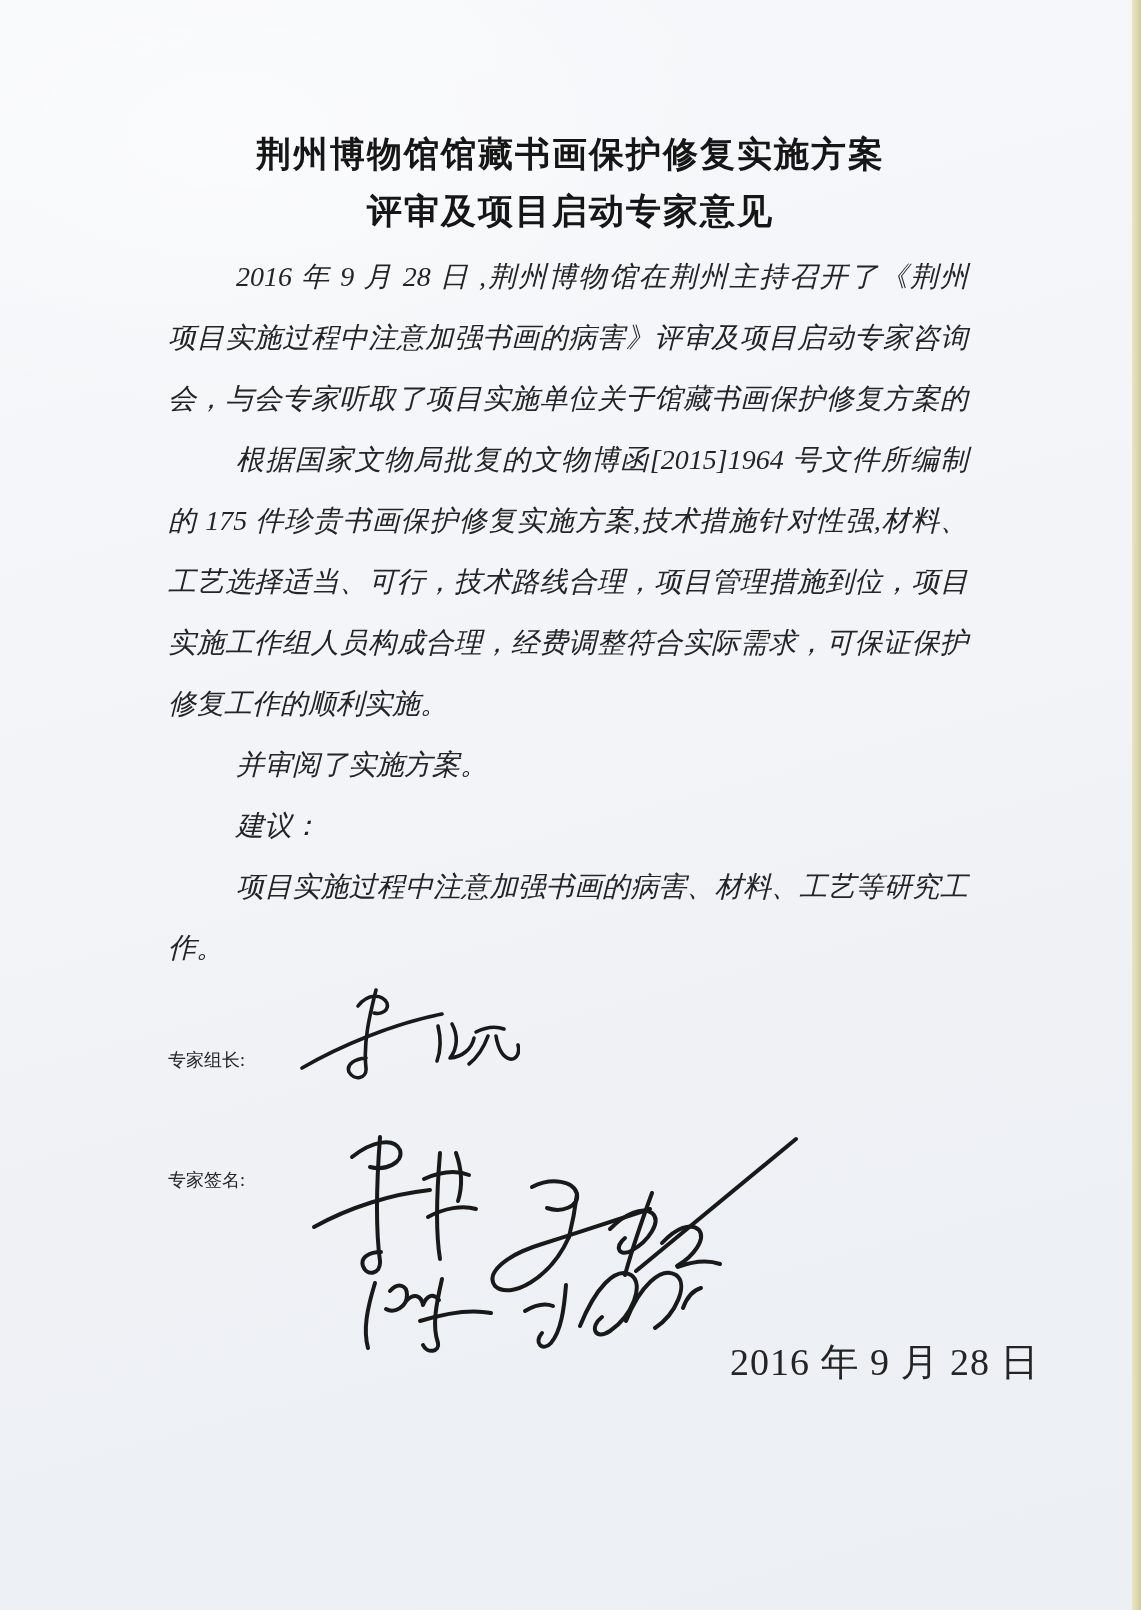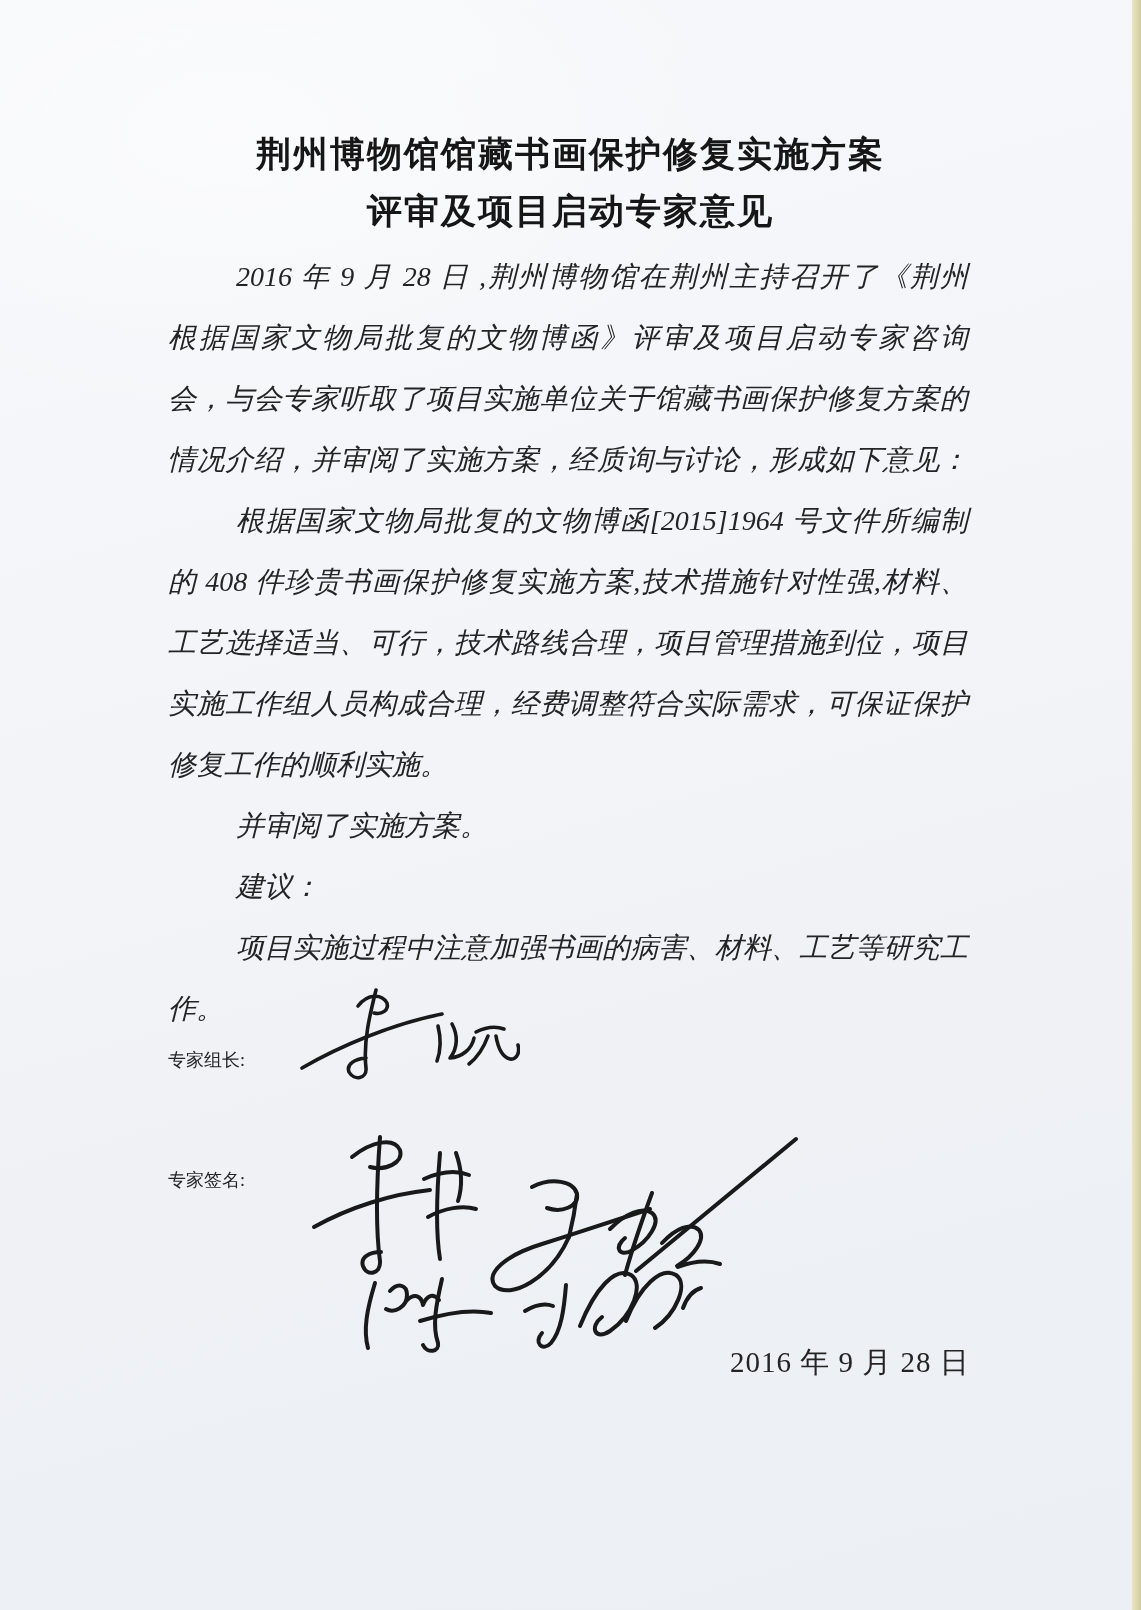--- a/index.html
+++ b/index.html
@@ -77,43 +77,42 @@
     stroke-linecap: round;
     stroke-linejoin: round;
   }
   .sig-leader { left: 290px; top: 980px; }
   .sig-experts { left: 280px; top: 1095px; }
 
   .doc-date {
     position: absolute;
     left: 730px;
     top: 1340px;
-    font-size: 29px;
+    font-size: 38px;
     line-height: 44px;
     color: #242424;
     letter-spacing: 1px;
   }
 </style>
 </head>
 <body>
 
 <div class="page">
 
   <div class="edge-strip"></div>
 
   <div class="title l1">荆州博物馆馆藏书画保护修复实施方案</div>
   <div class="title l2">评审及项目启动专家意见</div>
 
   <div class="body-text">
     <div class="line indent justify">2016 年 9 月 28 日 ,荆州博物馆在荆州主持召开了《荆州</div>
-    <div class="line justify">根据国家文物局批复的文物博函》评审及项目启动专家咨询</div>
+    <div class="line justify">项目实施过程中注意加强书画的病害》评审及项目启动专家咨询</div>
     <div class="line justify">会，与会专家听取了项目实施单位关于馆藏书画保护修复方案的</div>
-    <div class="line justify">情况介绍，并审阅了实施方案，经质询与讨论，形成如下意见：</div>
     <div class="line indent justify">根据国家文物局批复的文物博函[2015]1964 号文件所编制</div>
-    <div class="line justify">的 408 件珍贵书画保护修复实施方案,技术措施针对性强,材料、</div>
+    <div class="line justify">的 175 件珍贵书画保护修复实施方案,技术措施针对性强,材料、</div>
     <div class="line justify">工艺选择适当、可行，技术路线合理，项目管理措施到位，项目</div>
     <div class="line justify">实施工作组人员构成合理，经费调整符合实际需求，可保证保护</div>
     <div class="line">修复工作的顺利实施。</div>
     <div class="line indent">并审阅了实施方案。</div>
     <div class="line indent">建议：</div>
     <div class="line indent justify">项目实施过程中注意加强书画的病害、材料、工艺等研究工</div>
     <div class="line">作。</div>
   </div>
 
   <div class="sig-label leader">专家组长:</div>

